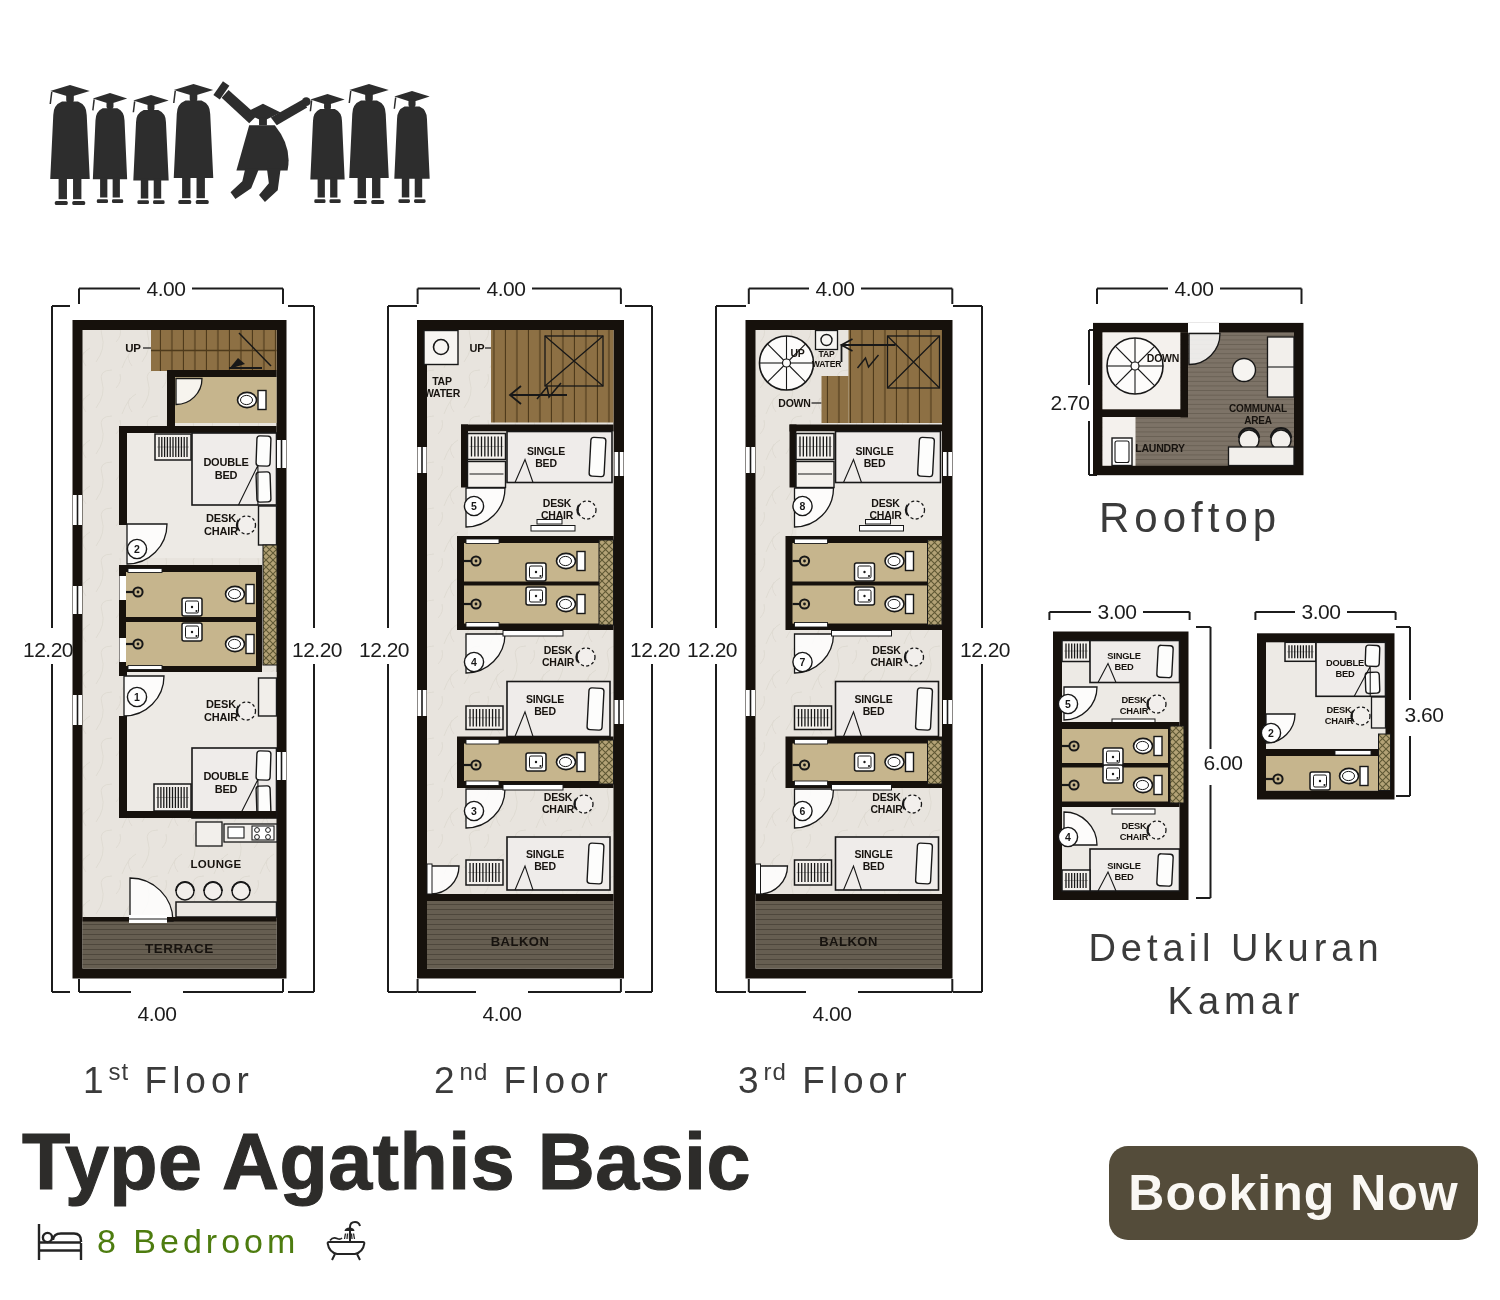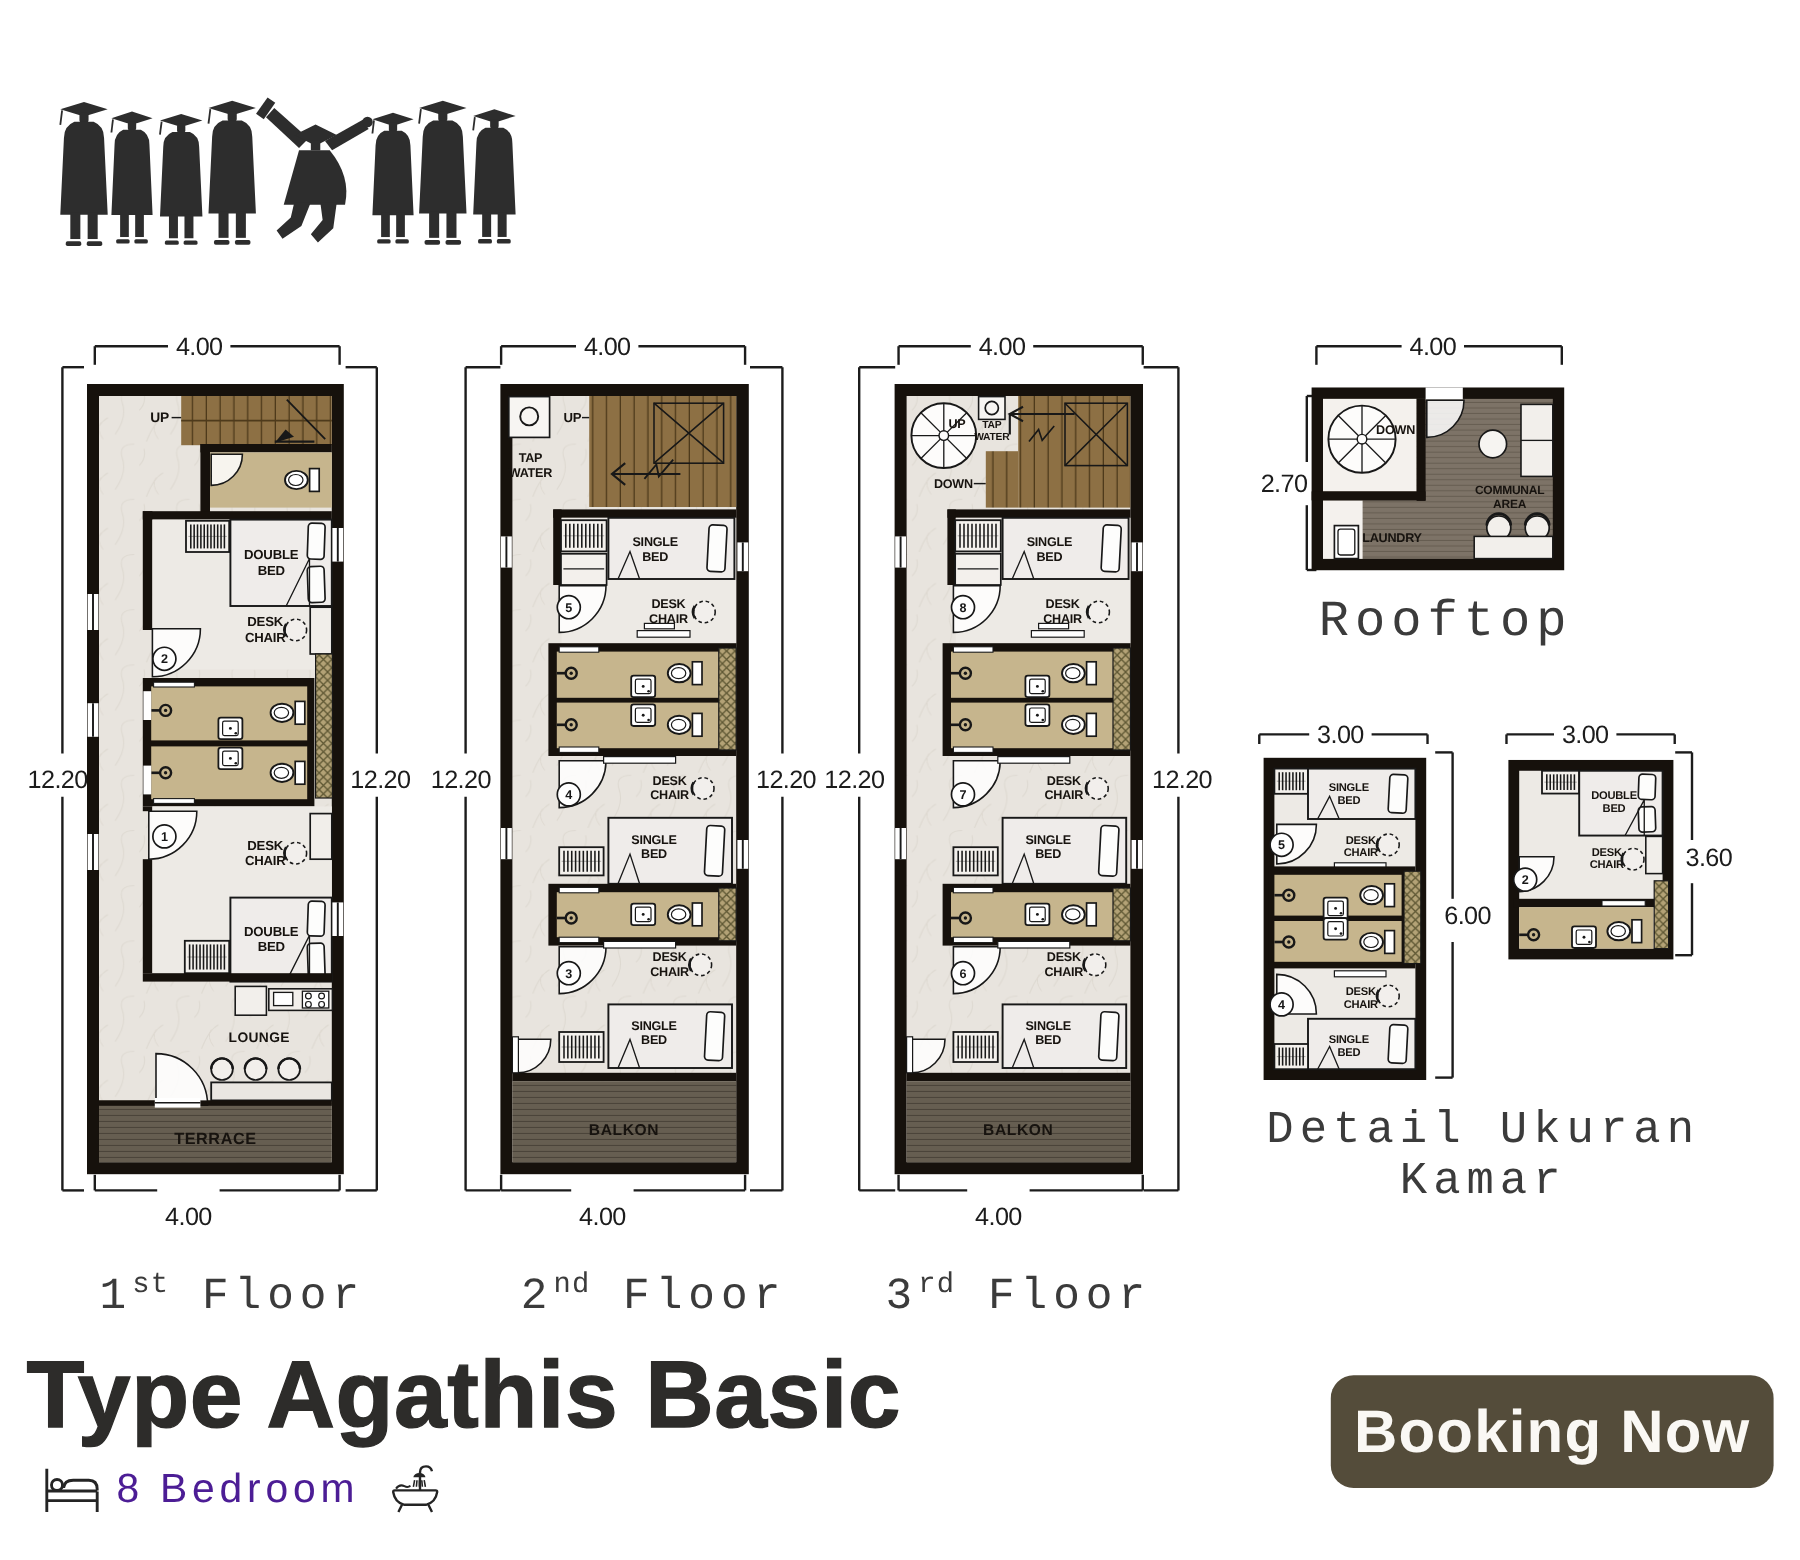--- a/index.html
+++ b/index.html
@@ -1,19 +1,19 @@
 <!DOCTYPE html>
 <html><head><meta charset="utf-8"><style>
 html,body{margin:0;padding:0;background:#ffffff;width:1500px;height:1300px;overflow:hidden}
 *{box-sizing:border-box}
 .abs{position:absolute}
-.cap{font-family:Liberation Mono, monospace;font-size:37px;letter-spacing:5px;color:#3b3b3b;white-space:nowrap}
+.cap{font-family:Liberation Sans, sans-serif;font-size:37px;letter-spacing:5px;color:#3b3b3b;white-space:nowrap}
 .cap sup{font-size:24px;letter-spacing:1px}
 #title{font-family:Liberation Sans, sans-serif;font-weight:bold;font-size:79px;color:#2d2c2a;left:22px;top:1116px;letter-spacing:0.5px;white-space:nowrap;-webkit-text-stroke:1.1px #2d2c2a}
-.feat{font-family:"Liberation Sans",sans-serif;font-size:34px;letter-spacing:4px;color:#4c1d95;display:flex;align-items:center;gap:13px;white-space:nowrap}
+.feat{font-family:"Liberation Sans",sans-serif;font-size:34px;letter-spacing:4px;color:#4d7c0f;display:flex;align-items:center;gap:13px;white-space:nowrap}
 #btn{left:1109px;top:1146px;width:369px;height:94px;background:#544c3a;border-radius:19px;display:flex;align-items:center;justify-content:center;
 font-family:"Liberation Sans",sans-serif;font-weight:bold;font-size:50px;color:#faf8f4;letter-spacing:1px}
 </style></head>
 <body>
 
 <svg class="abs" style="left:0;top:0" width="1500" height="1300" viewBox="0 0 1500 1300" font-family="Liberation Sans, sans-serif" shape-rendering="auto">
 
 <defs>
 <pattern id="hatchx" width="7" height="7" patternUnits="userSpaceOnUse">
   <rect width="7" height="7" fill="#b3a276"></rect>
@@ -1004,21 +1004,21 @@
 </svg>
 
 <div class="abs cap" style="left:83px;top:1058px">1<sup>st</sup> Floor</div>
 
 <div class="abs cap" style="left:434px;top:1058px">2<sup>nd</sup> Floor</div>
 
 <div class="abs cap" style="left:738px;top:1058px">3<sup>rd</sup> Floor</div>
 
 <div class="abs cap" style="left:1099px;top:494px;font-size:42px">Rooftop</div>
 
-<div class="abs cap" style="left:1036px;top:922px;width:400px;font-size:38px;letter-spacing:5px;text-align:center;line-height:42px">Detail Ukuran<br>Kamar</div>
+<div class="abs cap" style="left:1036px;top:922px;width:400px;font-size:38px;letter-spacing:5px;text-align:center;line-height:53px">Detail Ukuran<br>Kamar</div>
 
 <div class="abs" id="title">Type Agathis Basic</div>
 
 <div class="abs feat" style="left:36px;top:1222px">
     <svg width="48" height="38" viewBox="0 0 48 38" fill="none" stroke="#242424" stroke-width="2.4">
 <line x1="3" y1="1" x2="3" y2="37"></line>
 <line x1="45" y1="20" x2="45" y2="37"></line>
 <circle cx="11.5" cy="14.5" r="4.6"></circle>
 <path d="M17 17 Q17.5 10.5 25 10.5 L38 10.5 Q45 10.5 45 18 L45 19"></path>
 <line x1="3" y1="19.5" x2="45" y2="19.5"></line>

